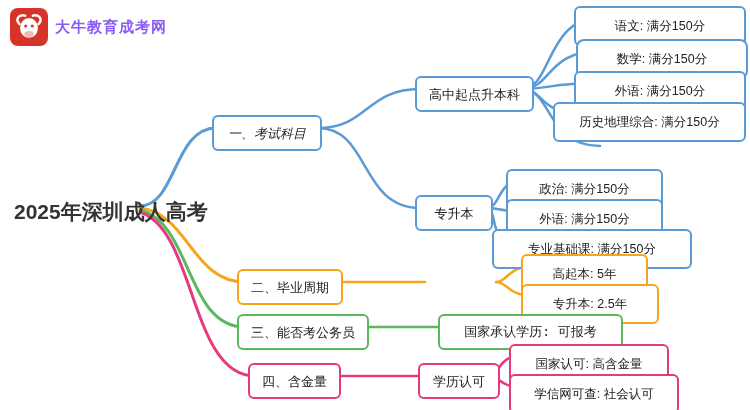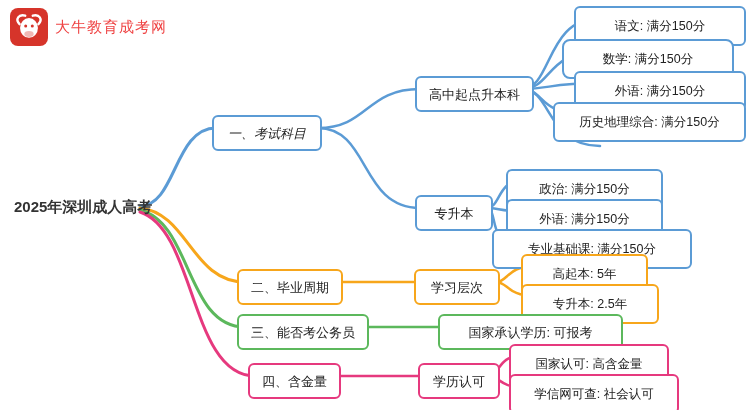--- a/index.html
+++ b/index.html
@@ -37,44 +37,44 @@
   }
   .leaf{height:40px;font-size:12.5px;padding:2px 10px;}
   .blue{border-color:#5B9BD5;}
   .orange{border-color:#F7A61B;}
   .green{border-color:#5CB85C;}
   .pink{border-color:#E6397E;}
 
   .root-label{
     position:absolute;
     left:14px;top:198px;
-    font-size:15px;
+    font-size:21px;
     font-weight:600;
     color:#333;
     white-space:nowrap;
   }
 
   
   .p-exam {left:212px;top:115px;min-width:110px;font-style:italic;}
   .p-hs   {left:415px;top:76px;min-width:112px;}
   .p-zsb  {left:415px;top:195px;min-width:78px;}
   .p-l1{right:4px;top:6px;min-width:172px;}
-  .p-l2{right:16px;top:39px;min-width:172px;border-radius:8px;}
+  .p-l2{right:2px;top:39px;min-width:172px;border-radius:8px;}
   .p-l3{right:4px;top:71px;min-width:172px;}
   .p-l4{right:4px;top:102px;min-width:193px;}
   .p-l5{right:4px;top:134px;min-width:172px;}
   .p-zz  {left:506px;top:169px;min-width:157px;}
   .p-wy2 {left:506px;top:199px;min-width:157px;}
   .p-zyjc{left:492px;top:229px;min-width:200px;}
   .p-b2  {left:237px;top:269px;min-width:106px;}
   .p-xxcc{left:414px;top:269px;min-width:86px;}
   .p-gqb {left:521px;top:254px;min-width:127px;}
   .p-zsb2{left:521px;top:284px;min-width:138px;}
   .p-b3  {left:237px;top:314px;min-width:126px;}
-  .p-gjcr{left:438px;top:314px;min-width:185px;}
+  .p-gjcr{left:438px;top:314px;min-width:185px;font-family:Liberation Mono, monospace;}
   .p-b4  {left:248px;top:363px;min-width:92px;}
   .p-xlrk{left:410px;top:363px;min-width:82px;margin-left:8px;}
   .p-gjrk{left:509px;top:344px;min-width:160px;}
   .p-xxw {left:509px;top:374px;min-width:170px;}
 
   
   .logo{
     position:absolute;
     left:10px;top:8px;
     display:flex;
@@ -85,22 +85,22 @@
     width:38px;height:38px;
     background:#D6342A;
     border-radius:8px;
     display:flex;
     align-items:center;
     justify-content:center;
   }
   .logo-text{display:flex;flex-direction:column;gap:1px;}
   .logo-title{
     font-size:15px;
-    font-weight:400;
-    color:#ef4444;
+    font-weight:700;
+    color:#8b5cf6;
     letter-spacing:1px;
   }
   .logo-url{
     font-size:11px;
     font-weight:700;
     color:#3AA33A;
   }
 </style>
 </head>
 <body>
@@ -166,21 +166,20 @@
   <div class="node leaf blue p-l1">语文: 满分150分</div>
   <div class="node leaf blue p-l2">数学: 满分150分</div>
   <div class="node leaf blue p-l3">外语: 满分150分</div>
   <div class="node leaf blue p-l4">历史地理综合: 满分150分</div>
   <div class="node blue p-zsb">专升本</div>
   <div class="node leaf blue p-zz">政治: 满分150分</div>
   <div class="node leaf blue p-wy2">外语: 满分150分</div>
   <div class="node leaf blue p-zyjc">专业基础课: 满分150分</div>
 
   <div class="node orange p-b2">二、毕业周期</div>
-  <div class="node orange p-xxcc">学习层次</div>
   <div class="node leaf orange p-gqb">高起本: 5年</div>
   <div class="node leaf orange p-zsb2">专升本: 2.5年</div>
 
   <div class="node green p-b3">三、能否考公务员</div>
   <div class="node green p-gjcr">国家承认学历: 可报考</div>
 
   <div class="node pink p-b4">四、含金量</div>
   <div class="node pink p-xlrk">学历认可</div>
   <div class="node leaf pink p-gjrk">国家认可: 高含金量</div>
   <div class="node leaf pink p-xxw">学信网可查: 社会认可</div>

